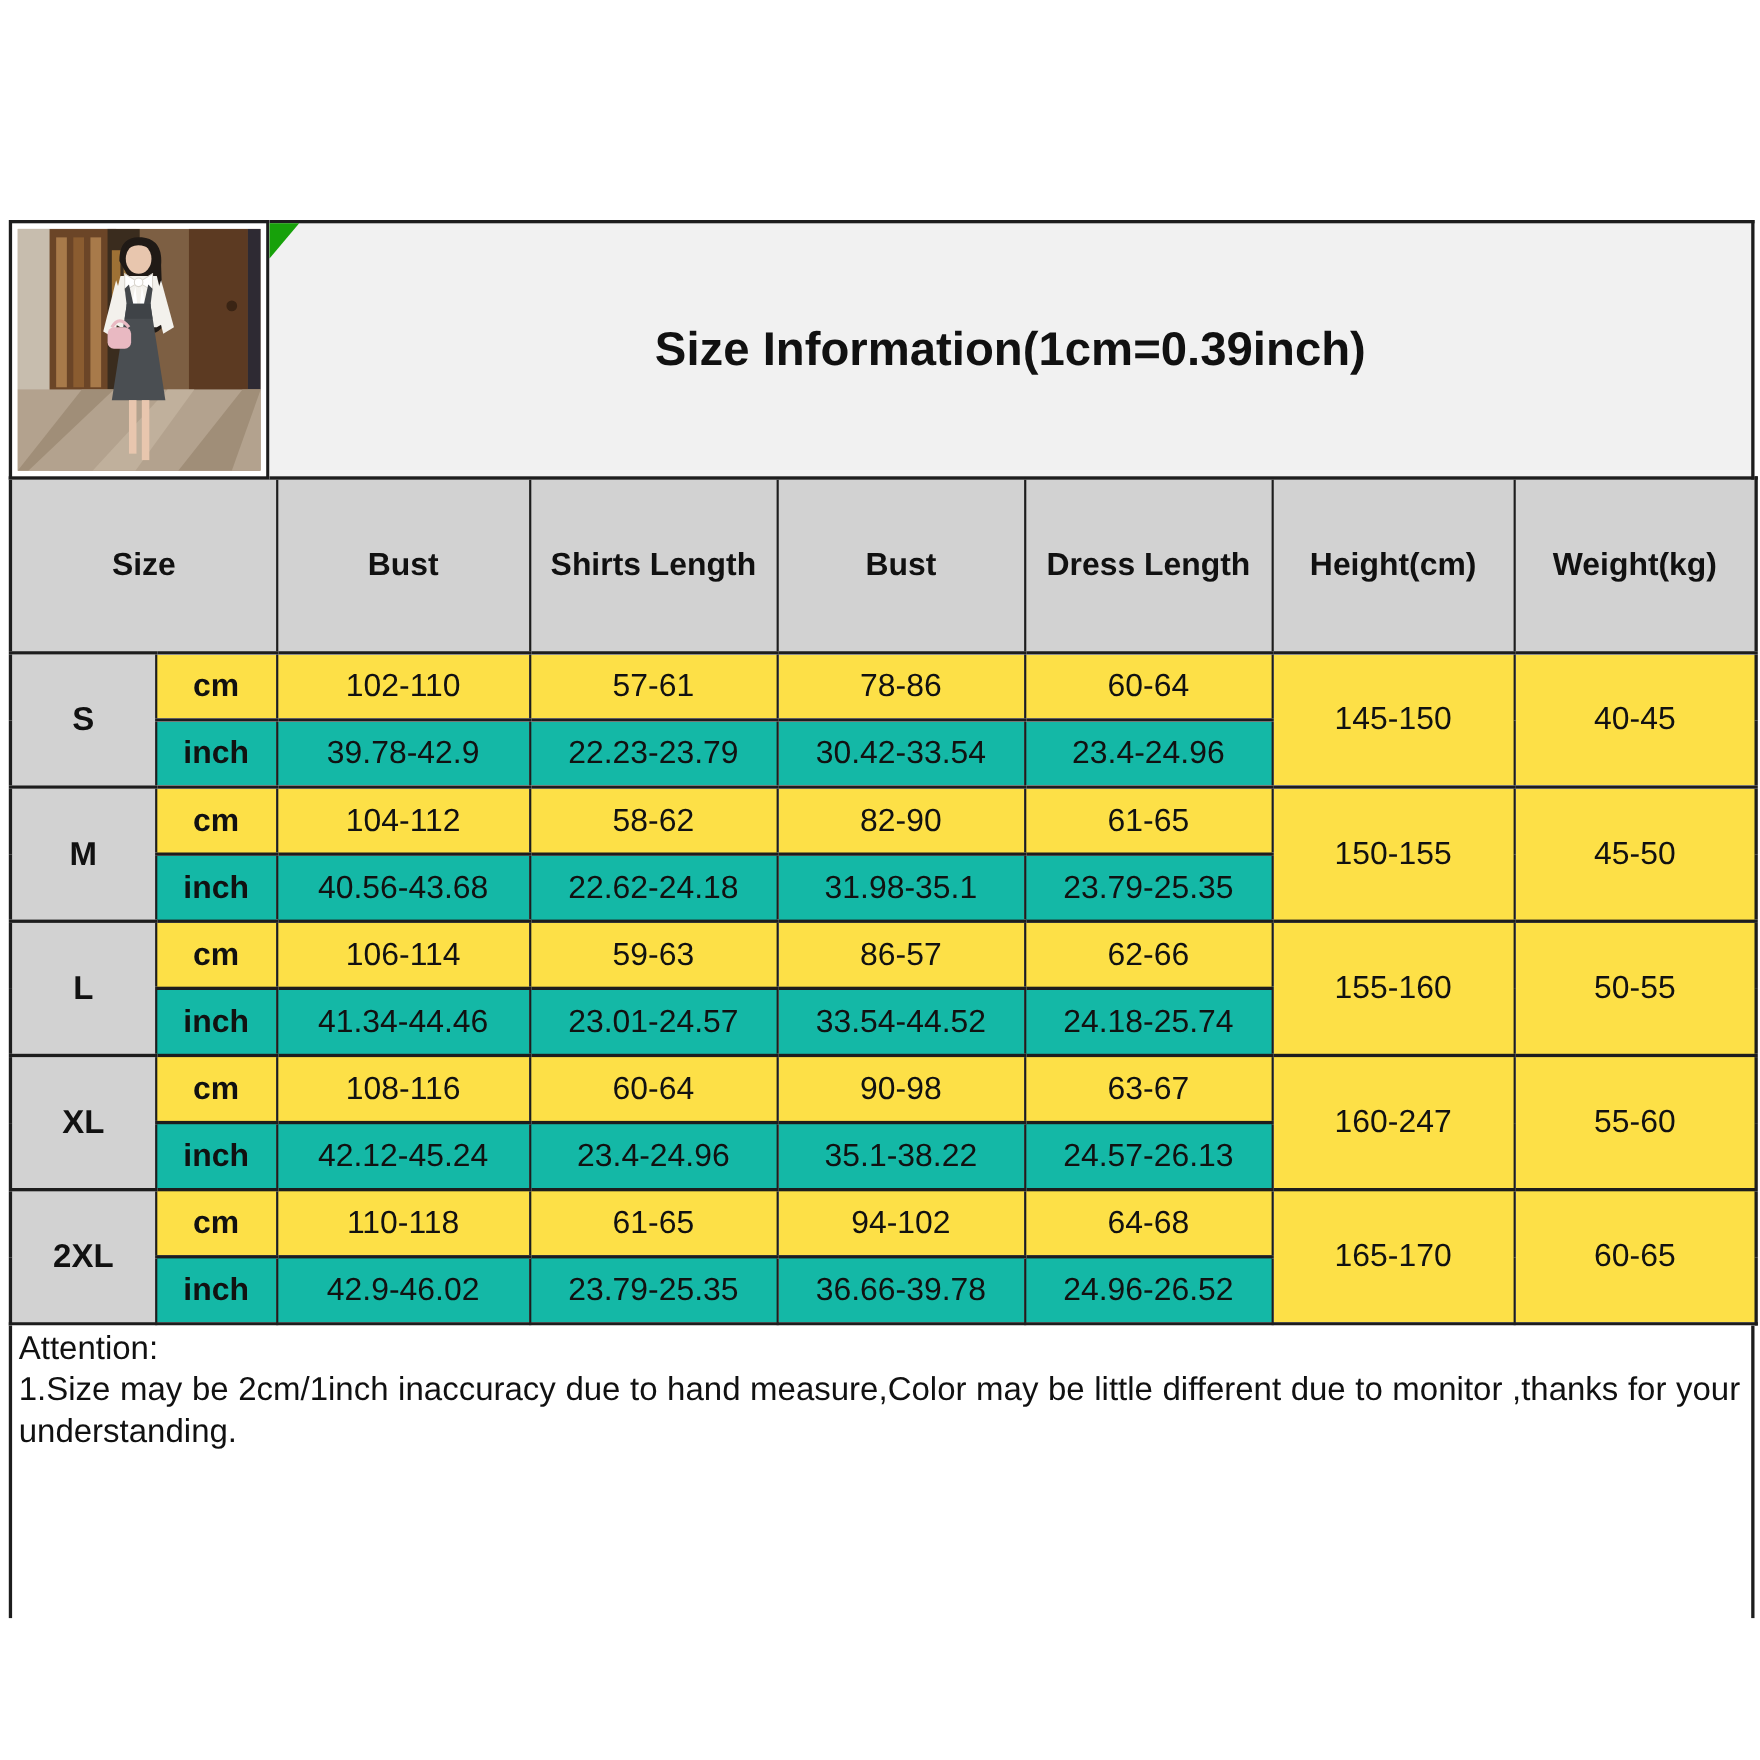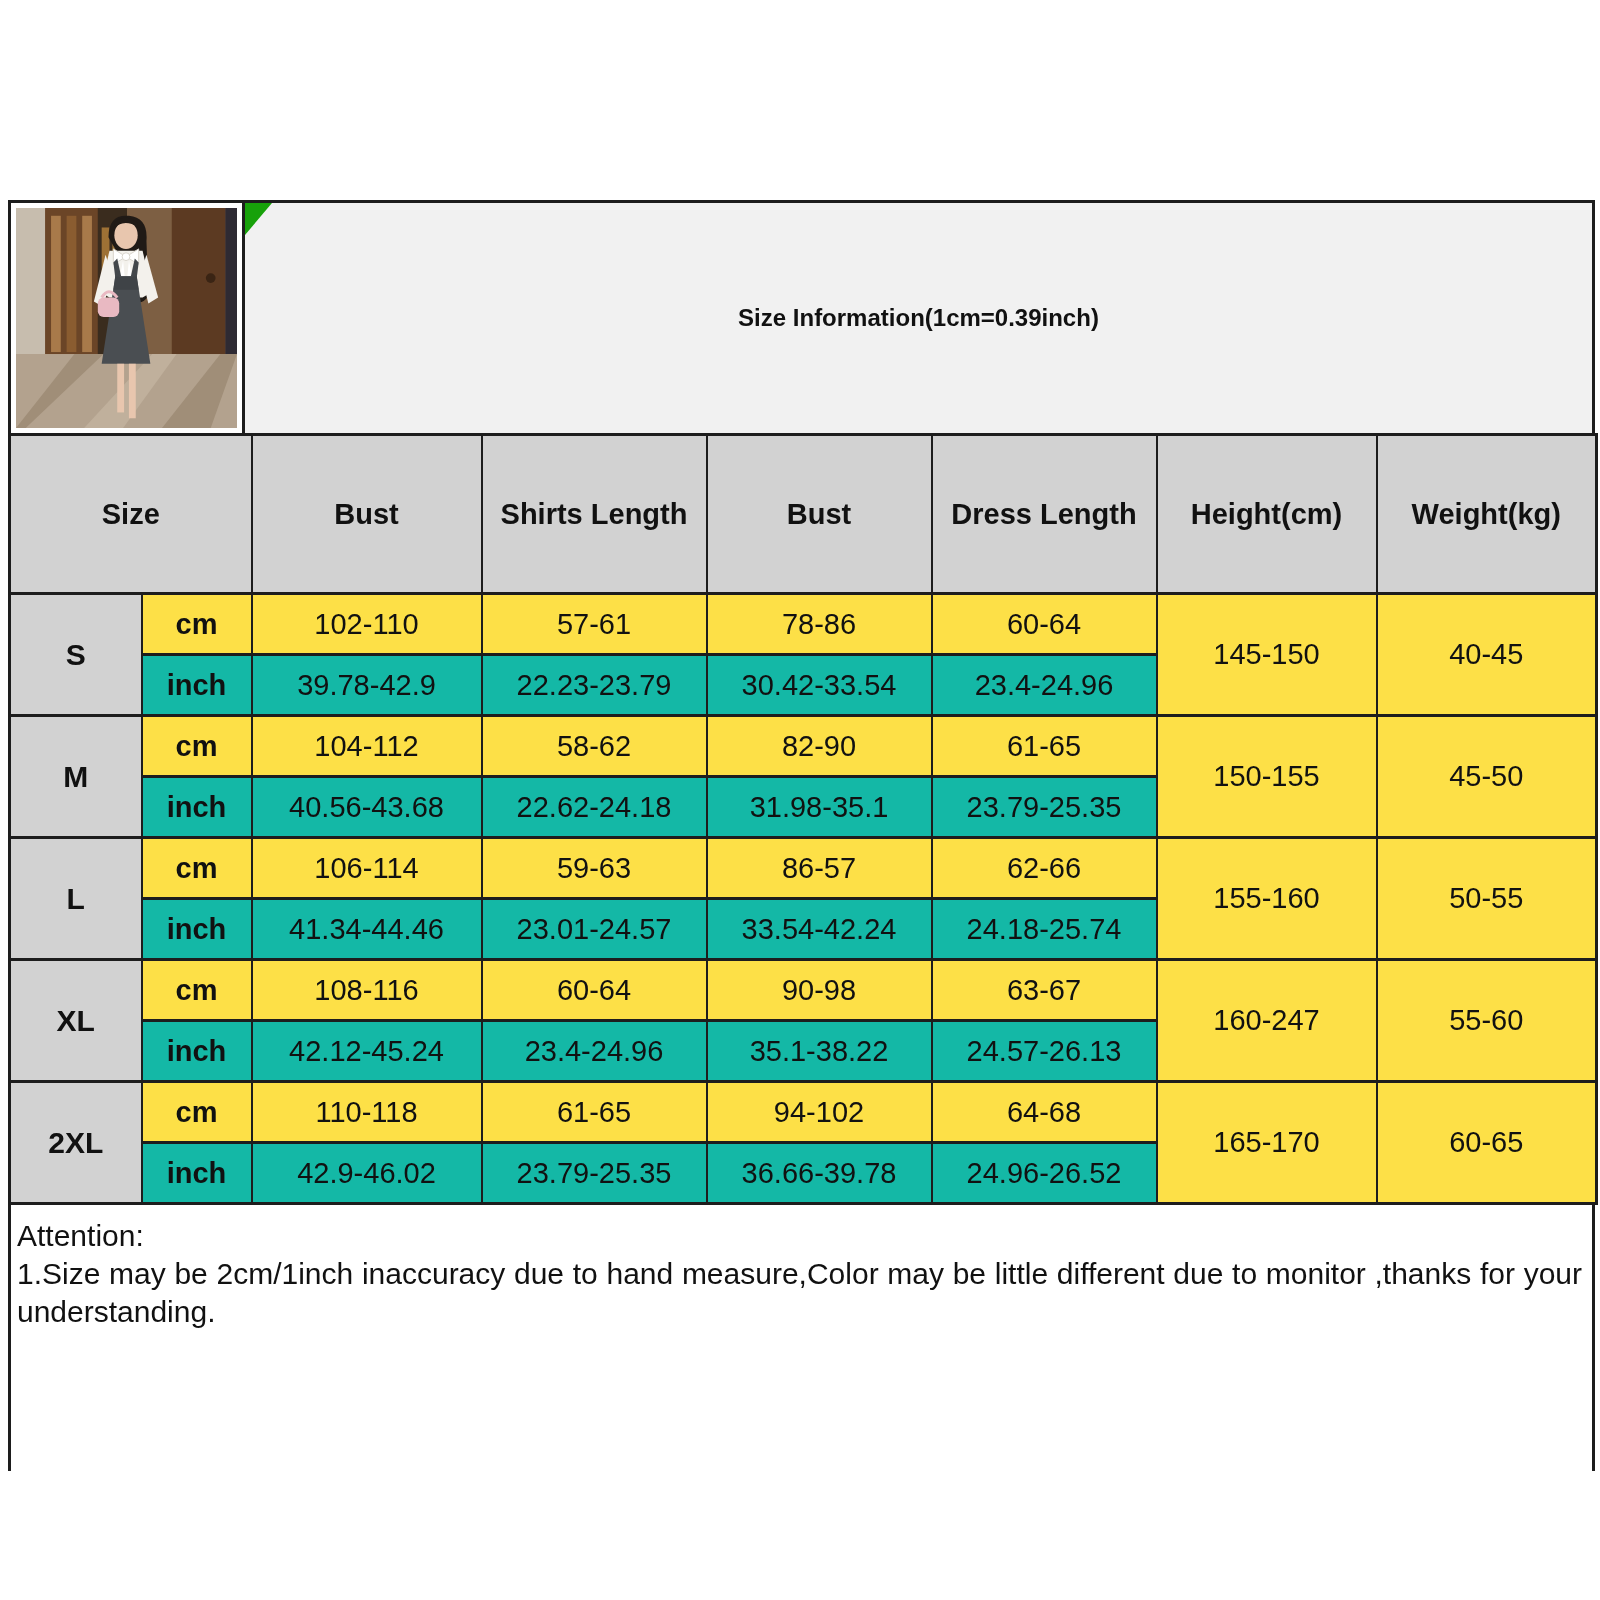--- a/index.html
+++ b/index.html
@@ -17,21 +17,21 @@
   }
   .photo-cell svg{display:block;width:100%;height:100%;}
   .title-cell{
     flex:1;box-sizing:border-box;border:3px solid #1d1d1d;border-left:none;
     background:#f1f1f1;position:relative;display:flex;align-items:center;justify-content:center;
   }
   .corner-triangle{
     position:absolute;top:0;left:0;width:0;height:0;
     border-top:32px solid #17a10a;border-right:27px solid transparent;
   }
-  .page-title{margin:0;font-size:24px;font-weight:bold;letter-spacing:0px;}
+  .page-title{margin:0;font-size:43px;font-weight:bold;letter-spacing:0px;}
 
   
   table.size-table{
     width:100%;border-collapse:collapse;table-layout:fixed;
     border:3px solid #1d1d1d;margin-top:-3px;
   }
   table.size-table th,table.size-table td{
     border:2px solid #1d1d1d;text-align:center;vertical-align:middle;
     overflow:hidden;padding:0;
   }
@@ -43,21 +43,21 @@
   td.unit-cell{font-weight:bold;}
   tr.cm-row td{background:#fde047;}
   tr.cm-row td.size-cell{background:#d2d2d2;}
   td.span-cell{background:#f1f0f0;}
   tr.inch-row td{border-top-width:3px;background:#14b8a6;}
   tr.group-start td{border-top-width:3px;}
 
   
   .attention{
     box-sizing:border-box;border-left:3px solid #1d1d1d;border-right:3px solid #1d1d1d;
-    min-height:266px;padding:12px 10px 0 6px;background:#ffffff;
+    min-height:266px;padding:2px 10px 0 6px;background:#ffffff;
   }
   .attention p{margin:0;font-size:30px;line-height:38px;}
   .attention p.just{text-align:justify;}
 </style>
 </head>
 <body>
 
 <div class="panel">
 
   <div class="top-row">
@@ -183,21 +183,21 @@
         <td>59-63</td>
         <td>86-57</td>
         <td>62-66</td>
         <td class="span-cell" rowspan="2">155-160</td>
         <td class="span-cell" rowspan="2">50-55</td>
       </tr>
       <tr class="inch-row">
         <td class="unit-cell">inch</td>
         <td>41.34-44.46</td>
         <td>23.01-24.57</td>
-        <td>33.54-42.24</td>
+        <td>33.54-44.52</td>
         <td>24.18-25.74</td>
       </tr>
 
       <tr class="cm-row group-start">
         <td class="size-cell" rowspan="2">XL</td>
         <td class="unit-cell">cm</td>
         <td>108-116</td>
         <td>60-64</td>
         <td>90-98</td>
         <td>63-67</td>

